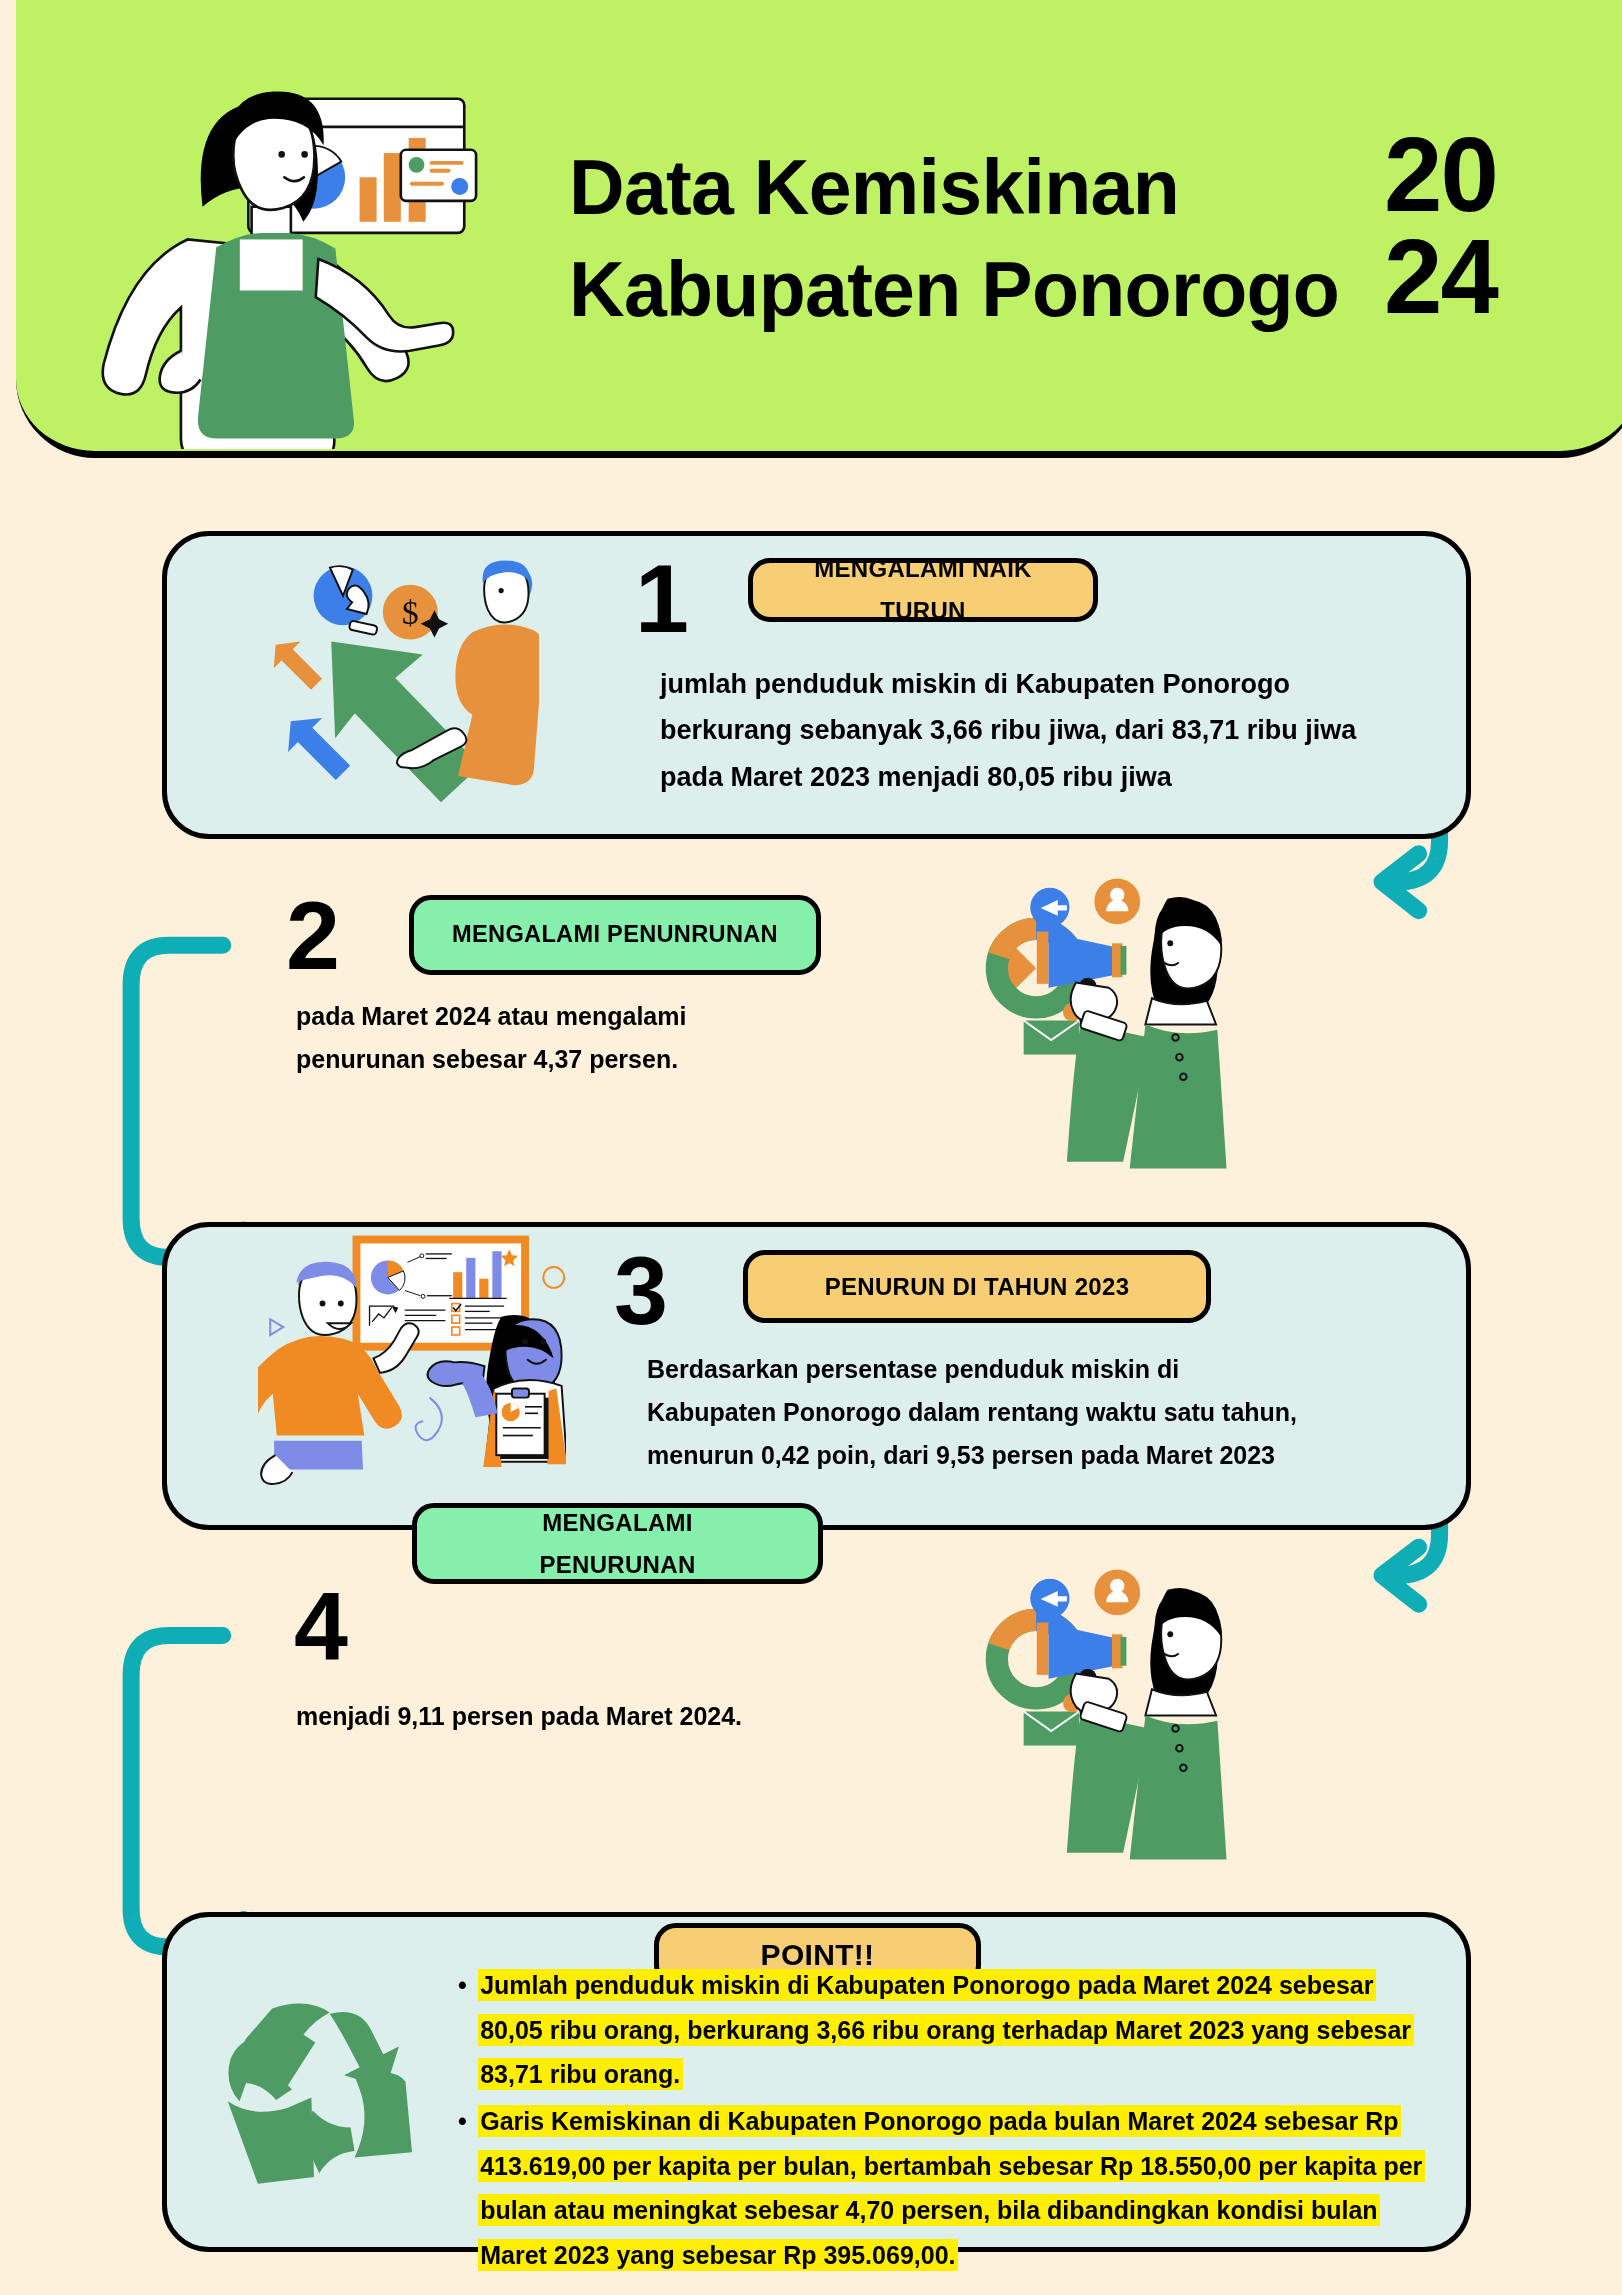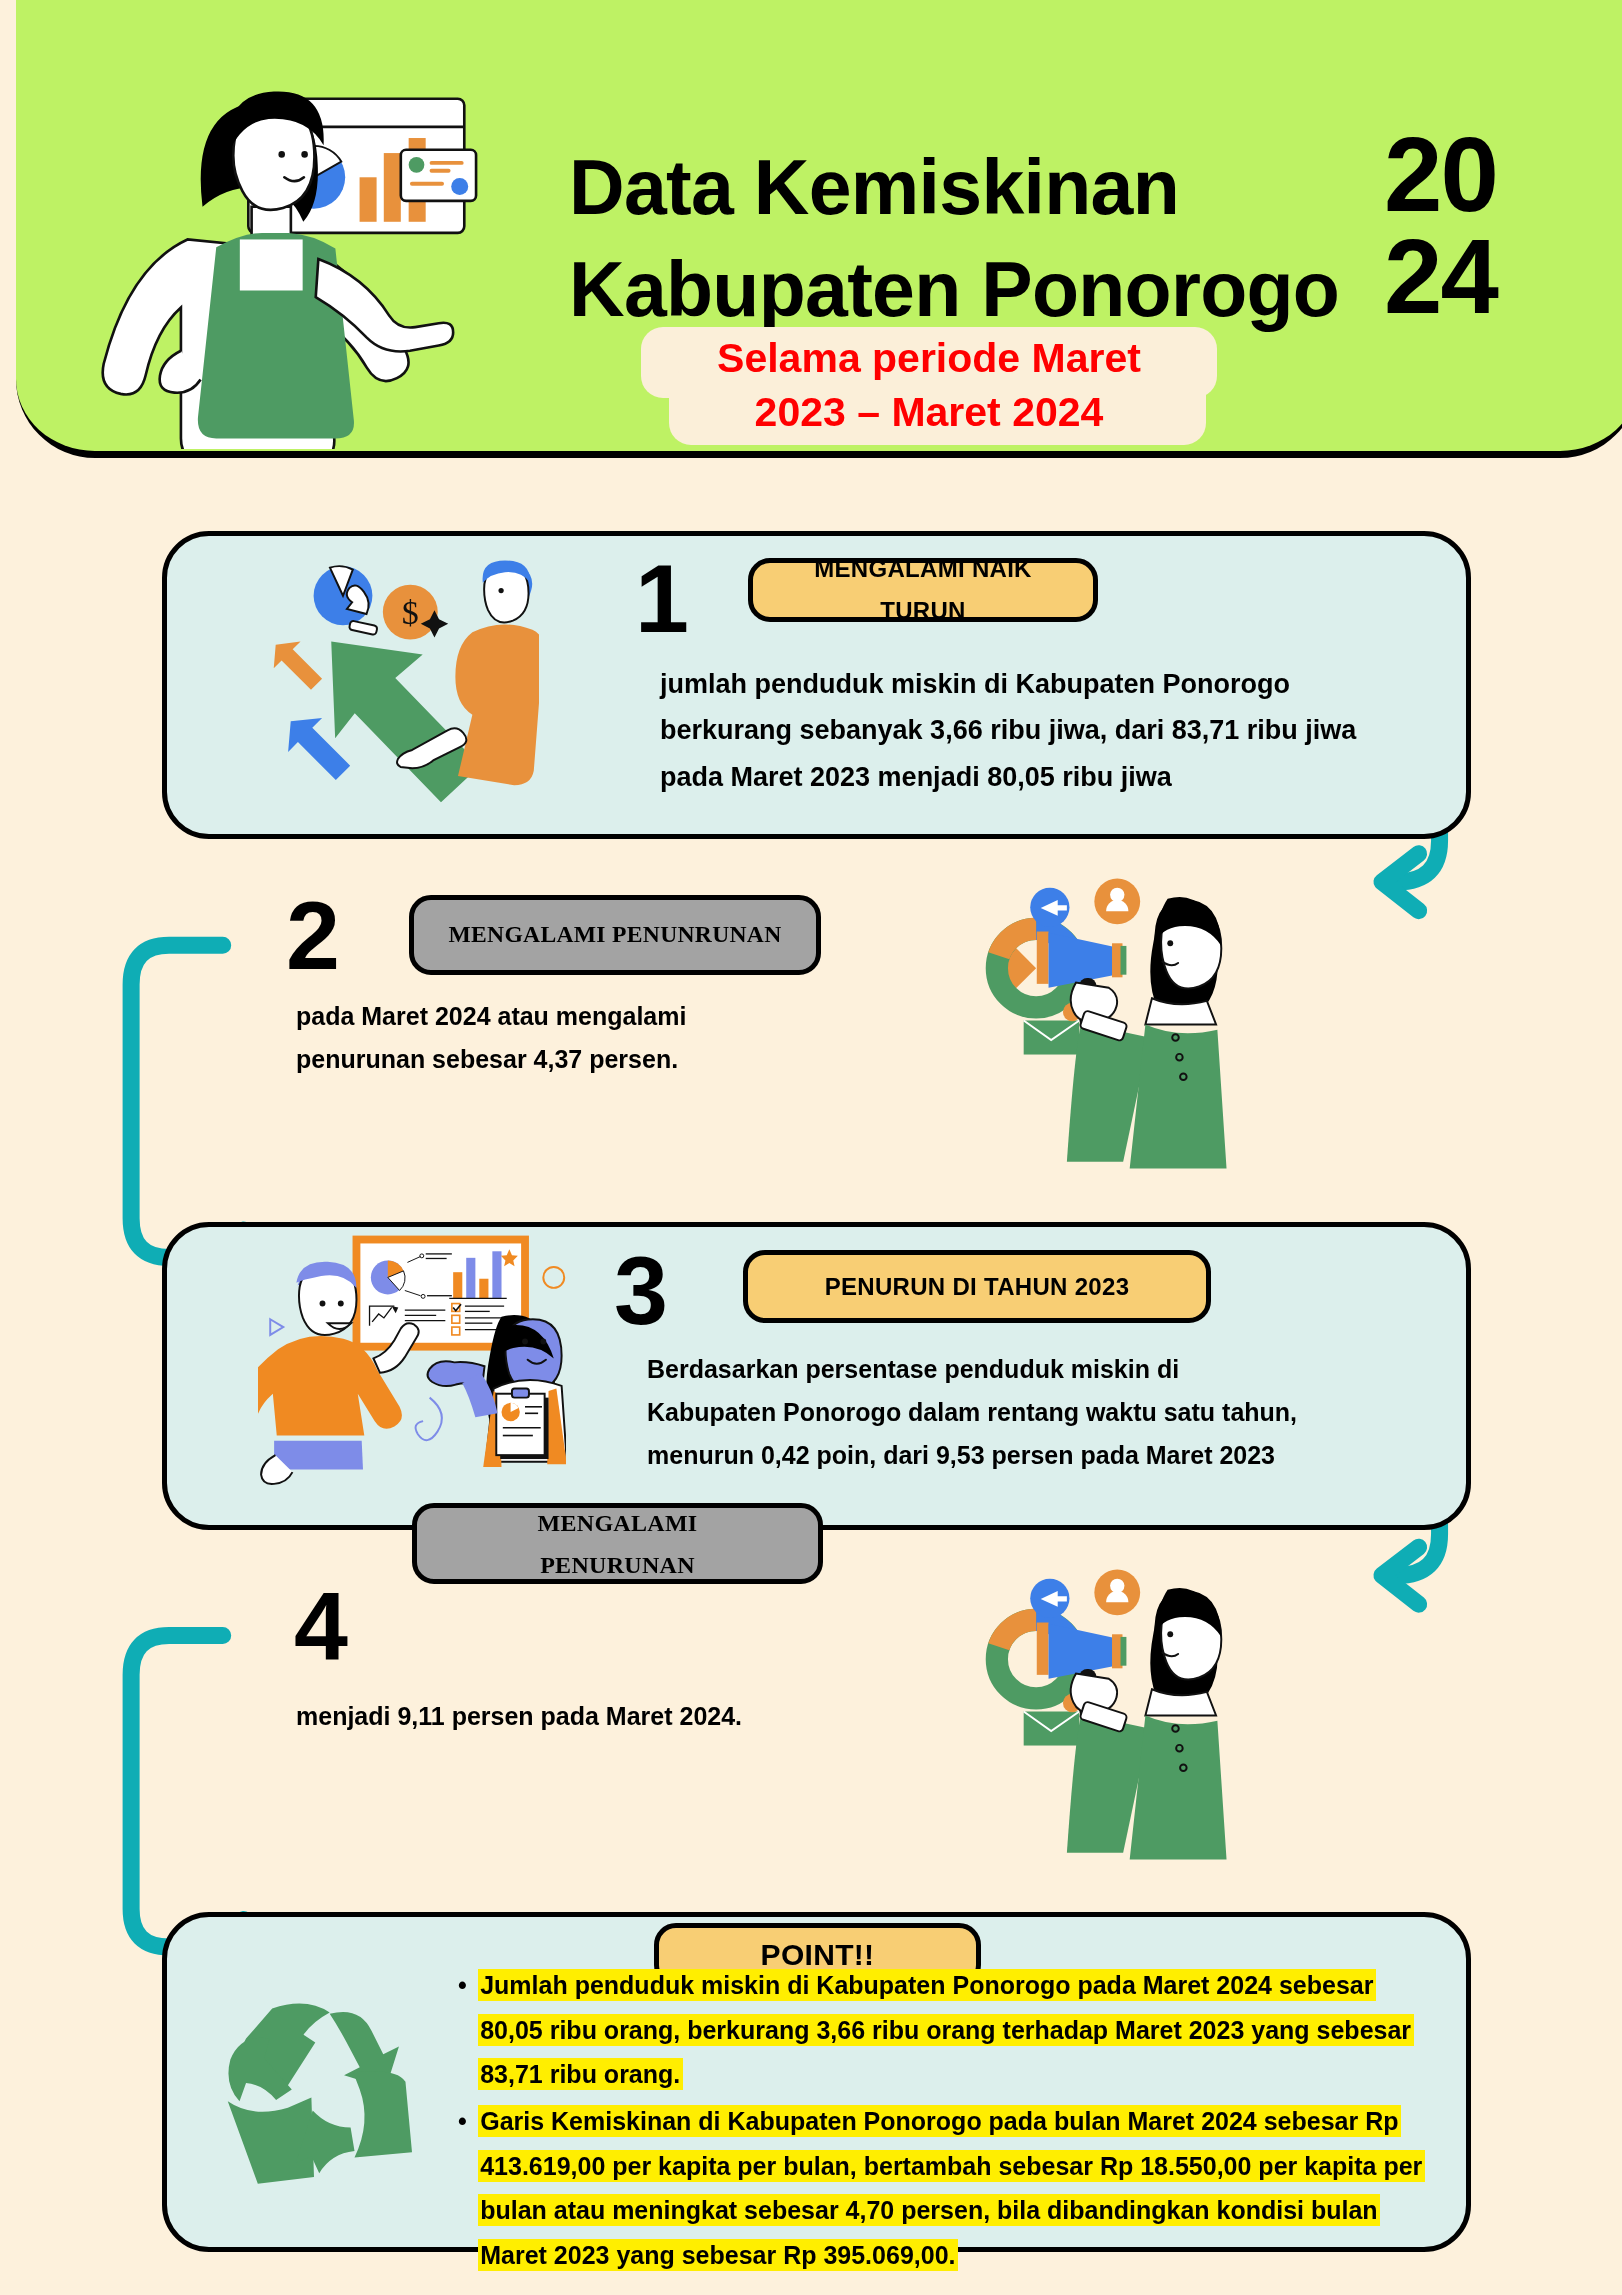--- a/index.html
+++ b/index.html
@@ -60,21 +60,21 @@
   .num{ position:absolute; font-size:97px; font-weight:bold; color:#000; line-height:1; }
 
   
   .badge{
     position:absolute; border:5.9px solid #000; border-radius:22px;
     display:flex; align-items:center; justify-content:center;
     text-align:center; font-weight:bold; color:#000;
     font-size:24px; letter-spacing:0.3px; line-height:1.75;
   }
   .badge-y{ background:#F8CE74; }
-  .badge-t{ background:#a3a3a3;font-family:Liberation Serif, serif; }
+  .badge-t{ background:#86efac; }
 
   
   .para{
     position:absolute; color:#000; font-weight:bold;
     font-size:27px; line-height:1.72;
   }
   .para-sm{ font-size:25px; }
 
   
   .pt-list{ position:absolute; left:458px; top:1963px; width:975px; }
@@ -141,28 +141,20 @@
   <div class="hdr-title">
     <div>Data Kemiskinan</div>
     <div>Kabupaten Ponorogo</div>
   </div>
 
   <div class="hdr-year">
     <div>20</div>
     <div>24</div>
   </div>
 
-  <div class="hdr-sub-wrap">
-    <div class="hdr-sub-bg1"></div>
-    <div class="hdr-sub-bg2"></div>
-    <div class="hdr-sub-txt">
-      <div>Selama periode Maret</div>
-      <div>2023 – Maret 2024</div>
-    </div>
-  </div>
 </div>
 
 <svg style="position:absolute;left:0;top:0;width:1623px;height:2295px;pointer-events:none" viewBox="0 0 2480 3508">
 
   <g>
     <path d="M1756 905 L2135 905 Q2200 905 2200 975 L2200 1285 Q2200 1348 2135 1348 L2120 1348" fill="none" stroke="#0FADB5" stroke-width="26" stroke-linecap="round"></path>
     <path d="M2168 1305 L2112 1348 L2168 1392" fill="none" stroke="#0FADB5" stroke-width="26" stroke-linecap="round" stroke-linejoin="round"></path>
   </g>
 
   <g>

